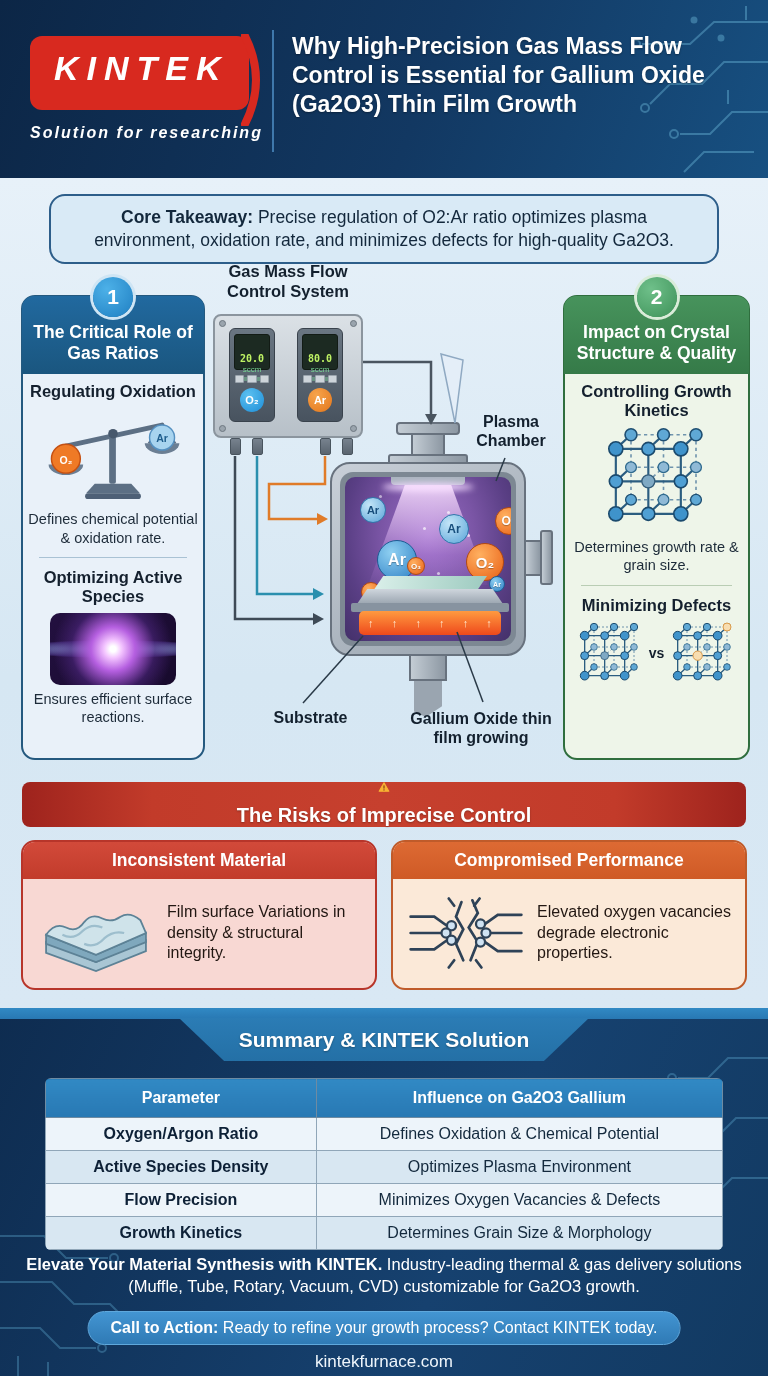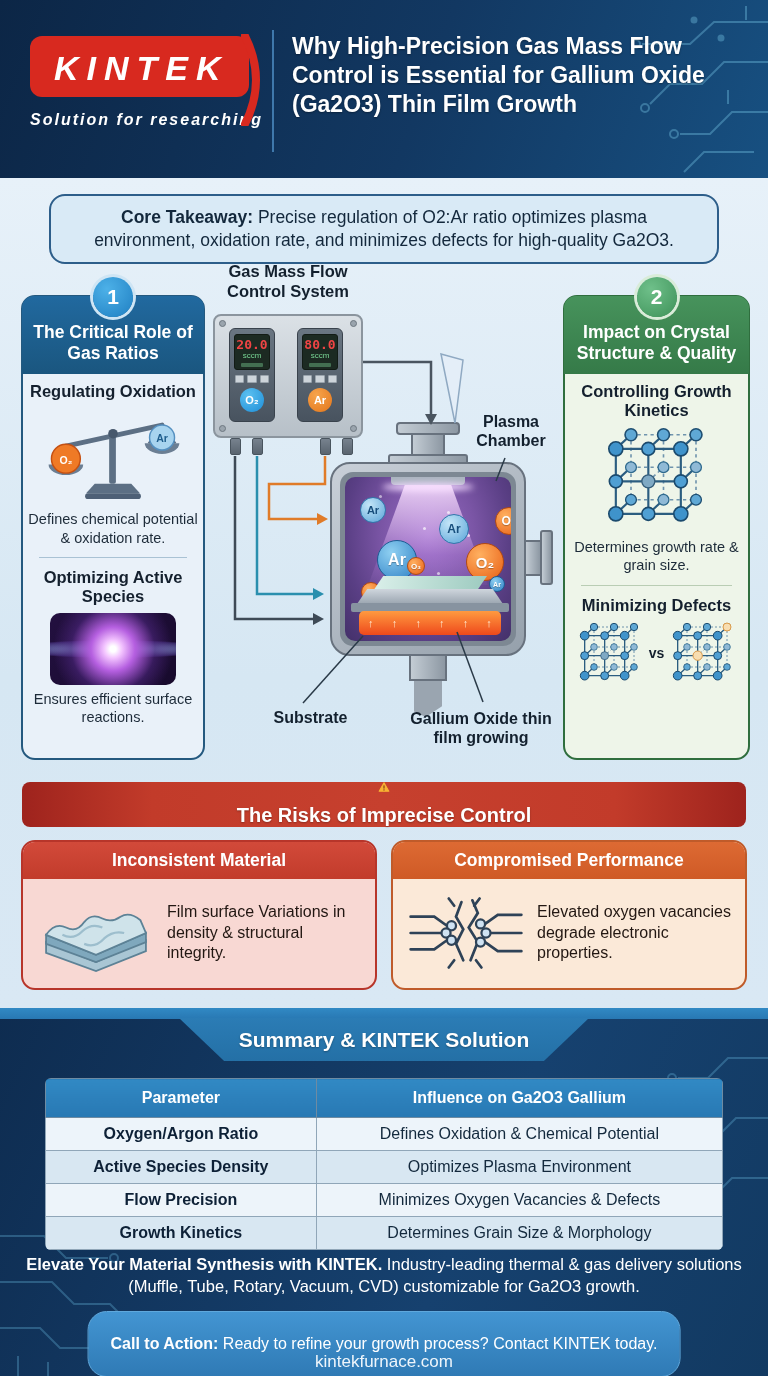--- a/index.html
+++ b/index.html
@@ -5,21 +5,21 @@
   * { margin:0; padding:0; box-sizing:border-box; }
   html,body { width:768px; height:1376px; }
   body { position:relative; font-family:"Liberation Sans", sans-serif; background:#dbe9f5; overflow:hidden; }
 
   
   .header { position:absolute; top:0; left:0; width:768px; height:178px;
     background:linear-gradient(110deg,#0c2646 0%,#123862 55%,#175081 100%); overflow:hidden; }
   .header svg.circuit { position:absolute; opacity:.35; }
   .logo-block { position:absolute; left:30px; top:36px; }
   .logo-box { position:relative; display:inline-block; background:#d8291f; border-radius:12px;
-    padding:13px 20px 9px 24px; }
+    padding:13px 20px 22px 24px; }
   .logo-text { color:#fff; font-weight:bold; font-style:italic; font-size:34px; letter-spacing:8px; }
   .logo-swoosh { position:absolute; right:-20px; top:-2px; }
   .tagline { color:#fff; font-style:italic; font-weight:bold; font-size:16px; letter-spacing:2px; margin-top:14px; }
   .hdr-divider { position:absolute; left:272px; top:30px; width:2px; height:122px; background:#3f78ab; }
   .hdr-title { position:absolute; left:292px; top:32px; width:458px; color:#fff; font-weight:bold;
     font-size:23px; line-height:1.25; text-shadow:0 1px 2px rgba(0,0,0,.35); }
 
   
   .main { position:absolute; top:178px; left:0; width:768px; height:830px;
     background:linear-gradient(180deg,#e7f1f9 0%,#d6e7f3 60%,#d9e8f4 100%); }
@@ -59,21 +59,21 @@
   .diagram { position:absolute; left:205px; top:84px; width:360px; height:508px; }
   .gmf-label { position:absolute; left:0; top:0; width:166px; text-align:center; font-weight:bold;
     font-size:16.5px; color:#13202e; line-height:1.2; }
   .panel { position:absolute; left:8px; top:52px; width:150px; height:124px;
     background:linear-gradient(180deg,#dbe1e6,#b7c0c8); border:2px solid #8b959e; border-radius:8px; }
   .screw { position:absolute; width:7px; height:7px; border-radius:50%; background:#9aa4ad; border:1px solid #6d7780; }
   .ctrl { position:absolute; top:12px; width:46px; height:94px; background:linear-gradient(180deg,#6a7682,#48535f);
     border:1px solid #39424c; border-radius:6px; }
   .ctrl1 { left:14px; } .ctrl2 { left:82px; }
   .lcd { margin:5px 4px 0; background:#1c2a22; border:1px solid #121b15; border-radius:3px; height:36px; text-align:center; }
-  .lcd-val { color:#ef4444; font-weight:bold; font-size:13px; font-family:"DejaVu Sans Mono",monospace; line-height:15px; margin-top:2px; }
+  .lcd-val { color:#bef264; font-weight:bold; font-size:10px; font-family:"DejaVu Sans Mono",monospace; line-height:15px; margin-top:16px; }
   .lcd-unit { color:#79d695; font-size:8px; line-height:8px; }
   .lcd-sub { height:4px; background:rgba(140,240,170,.35); margin:3px 6px 0; border-radius:1px; }
   .btn-row { display:flex; gap:3px; margin:5px 5px 0; }
   .btn { flex:1; height:8px; background:#cdd4da; border:1px solid #9aa4ad; border-radius:1px; }
   .gas-badge { width:24px; height:24px; border-radius:50%; margin:5px auto 0; color:#fff; font-weight:bold;
     font-size:11px; display:flex; align-items:center; justify-content:center; }
   .gas-o2 { background:radial-gradient(circle at 35% 30%,#5bc0f0,#1e8ed8); }
   .gas-ar { background:radial-gradient(circle at 35% 30%,#f7a44c,#e2761b); }
   .stub { position:absolute; top:176px; width:11px; height:17px; background:linear-gradient(180deg,#77828e,#59646f);
     border:1px solid #49545e; border-radius:2px; }
@@ -163,21 +163,21 @@
   th { background:linear-gradient(180deg,#3189c4,#2878b3); color:#fff; font-weight:bold; height:39px;
     border:1.5px solid #6e8ba2; }
   th:first-child, td:first-child { width:40%; }
   td { height:33px; text-align:center; border:1.5px solid #90a6b8; color:#13293d; background:#edf4fa; }
   tbody tr:nth-child(even) td { background:#d8e7f2; }
   td:first-child { font-weight:bold; color:#0d2036; }
   .pitch { position:absolute; top:246px; left:0; width:768px; text-align:center; font-size:16.5px;
     line-height:1.33; padding:0 26px; }
   .cta { position:absolute; top:303px; left:50%; transform:translateX(-50%);
     background:linear-gradient(180deg,#4395d2,#2f7ab5); border:1px solid #5fa8dc; border-radius:19px;
-    padding:23px 22px; white-space:nowrap; font-size:16px; }
+    padding:7px 22px; white-space:nowrap; font-size:16px; }
   .site { position:absolute; top:344px; left:0; width:768px; text-align:center; font-size:17px; color:#eef5fb; }
 </style>
 </head>
 <body>
 
 <svg width="0" height="0" style="position:absolute">
   <defs>
     <symbol id="lattice" viewBox="0 0 104 96">
       <g stroke="#6f94ad" stroke-width="1.5" stroke-dasharray="3,3" fill="none">
         <path d="M28,9 H88 M28,39 H88 M28,69 H88 M28,9 V69 M58,9 V69 M88,9 V69"></path>

